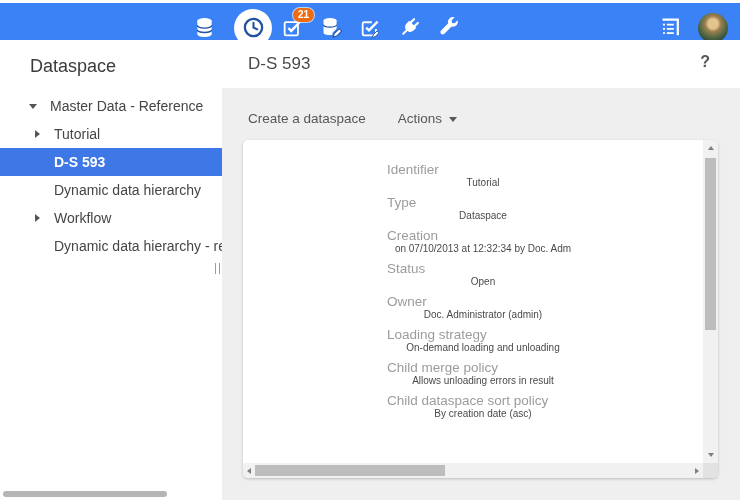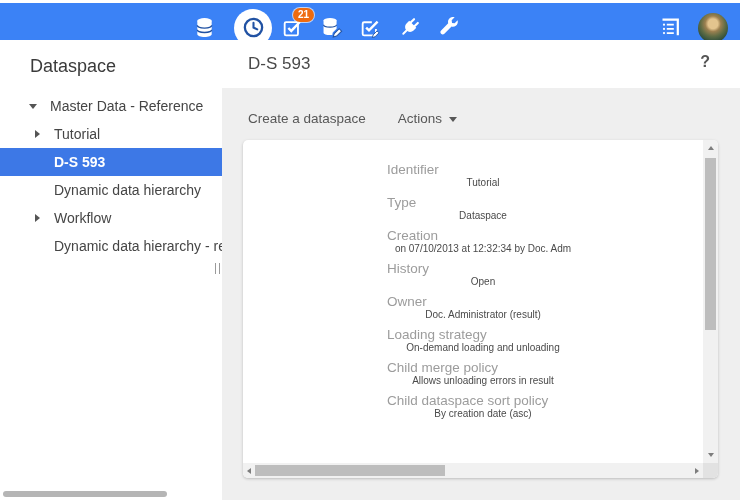--- a/index.html
+++ b/index.html
@@ -227,26 +227,26 @@
         </div>
         <div class="prop-row">
           <span class="prop-label">Type</span>
           <span class="prop-value">Dataspace</span>
         </div>
         <div class="prop-row">
           <span class="prop-label">Creation</span>
           <span class="prop-value">on 07/10/2013 at 12:32:34 by Doc. Adm</span>
         </div>
         <div class="prop-row">
-          <span class="prop-label">History</span>
+          <span class="prop-label">Status</span>
           <span class="prop-value">Open</span>
         </div>
         <div class="prop-row">
           <span class="prop-label">Owner</span>
-          <span class="prop-value">Doc. Administrator (result)</span>
+          <span class="prop-value">Doc. Administrator (admin)</span>
         </div>
         <div class="prop-row">
           <span class="prop-label">Loading strategy</span>
           <span class="prop-value">On-demand loading and unloading</span>
         </div>
         <div class="prop-row">
           <span class="prop-label">Child merge policy</span>
           <span class="prop-value">Allows unloading errors in result</span>
         </div>
         <div class="prop-row">

